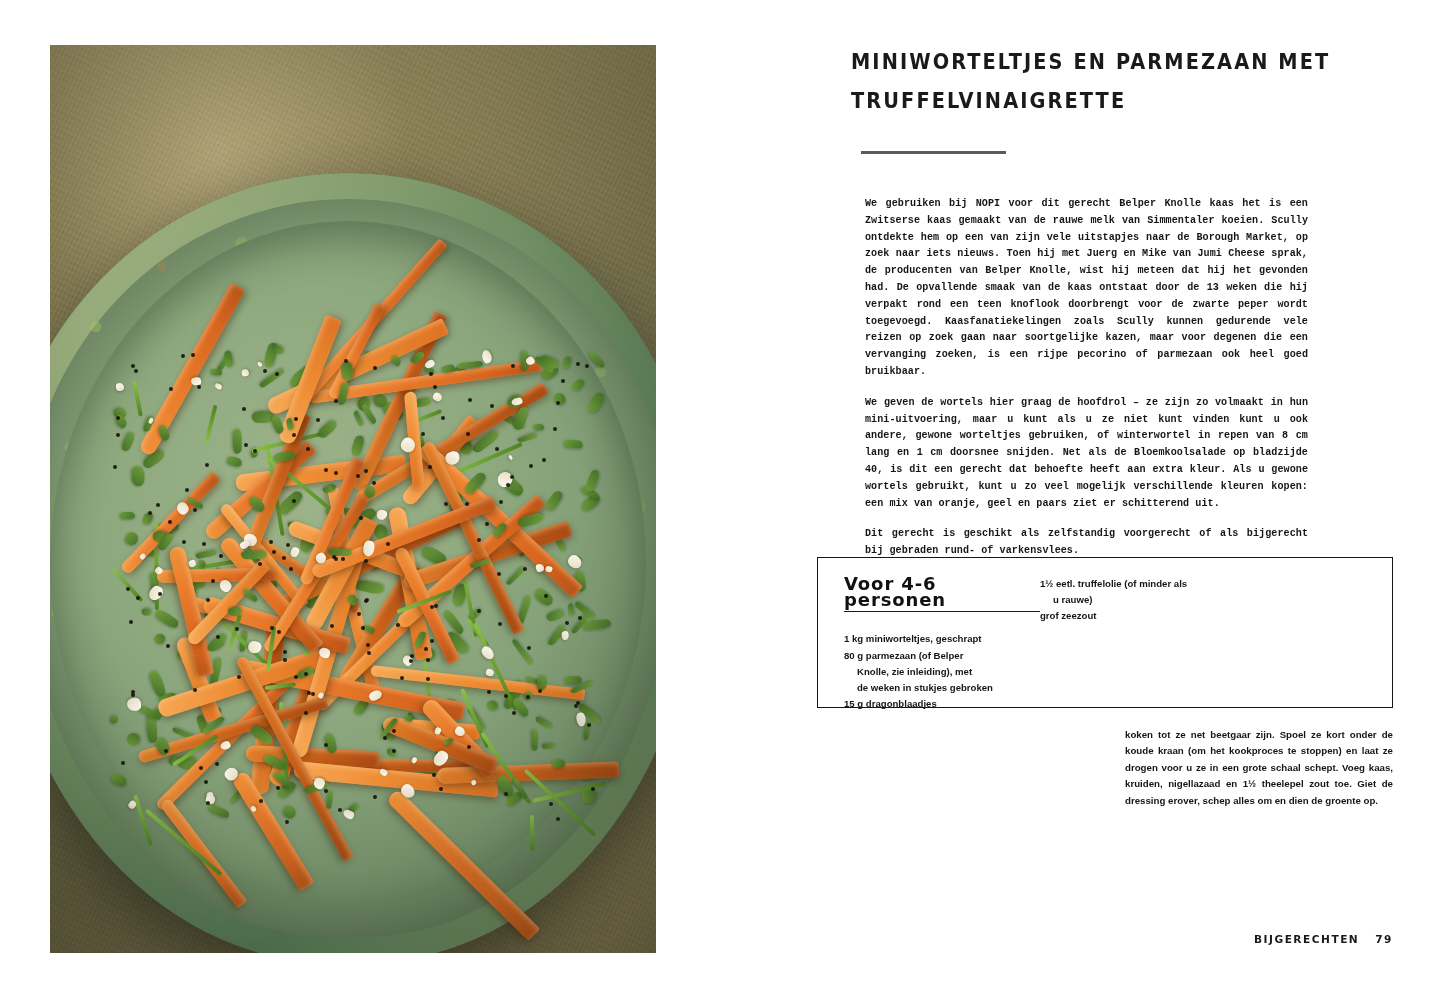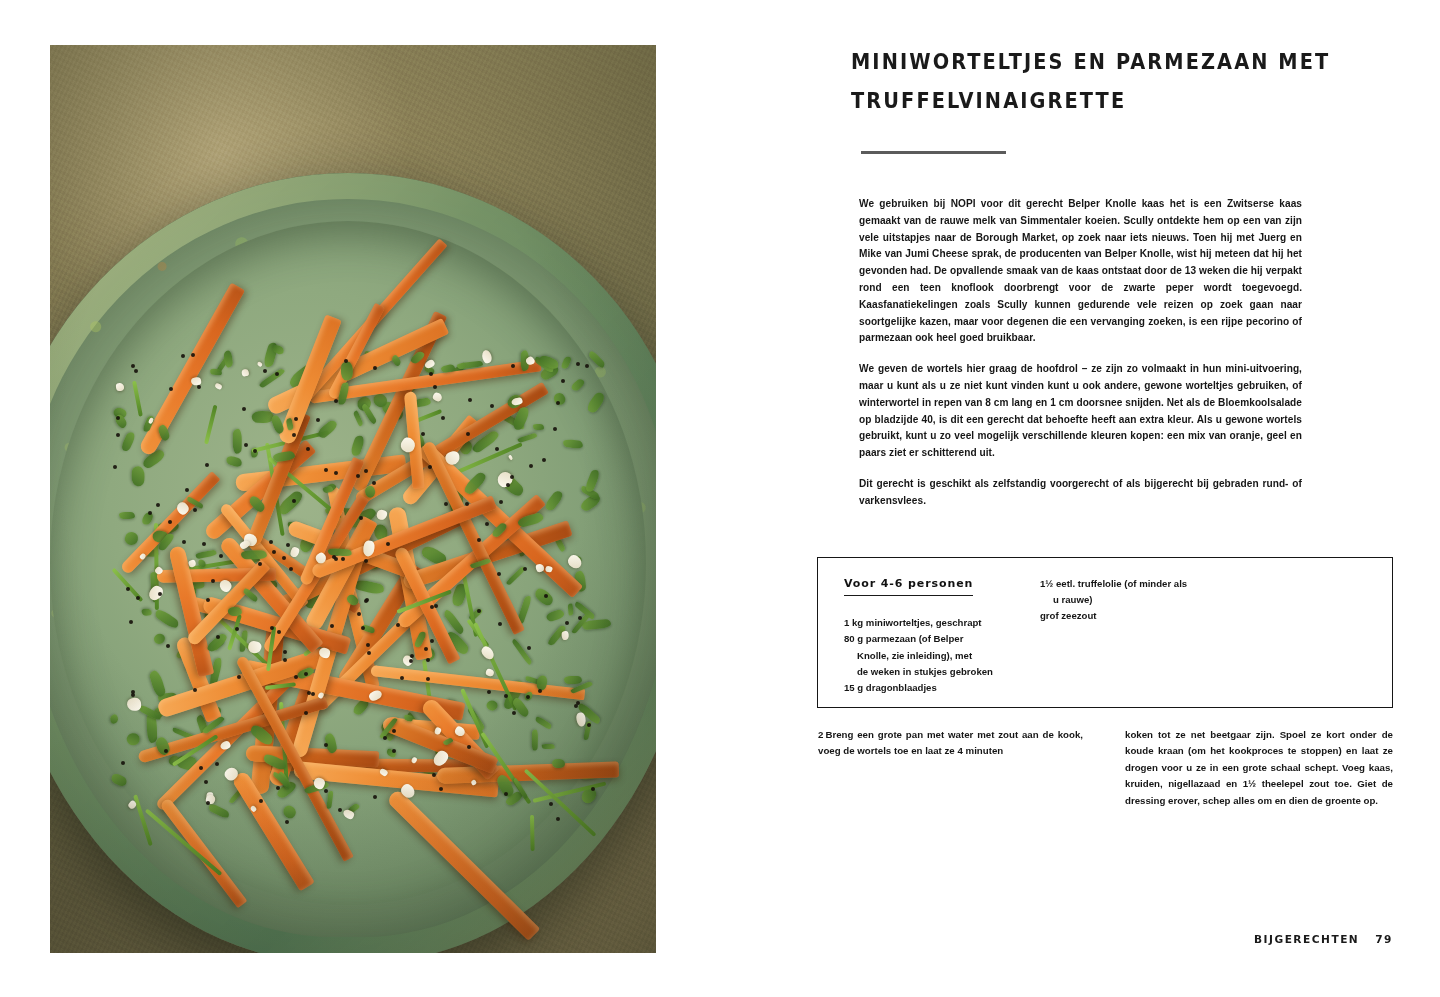--- a/index.html
+++ b/index.html
@@ -182,24 +182,24 @@
     position: absolute;
     left: 46px;
     top: 151px;
     width: 145px;
     height: 3px;
     background: #5b5b5b;
   }
 
   .intro {
     position: absolute;
-    left: 44px;
+    left: 50px;
     top: 196px;
     width: 443px;
-    font-family: Liberation Sans, sans-serif;
+    font-family: Liberation Mono, monospace;
     font-weight: 700;
     font-size: 10.1px;
     line-height: 16.8px;
     color: #161616;
     letter-spacing: 0.06px;
     text-align: justify;
   }
   .intro p { margin: 0 0 14px 0; }
   .intro p:last-child { margin-bottom: 0; }
 
@@ -227,21 +227,21 @@
     font-size: 9.6px;
     line-height: 16.2px;
     color: #161616;
   }
   .ing-col.c1 { width: 196px; }
   .ing-col.c2 { width: 190px; }
   .ing-col.c3 { width: 170px; }
 
   .serves {
     font-family: "DejaVu Sans", sans-serif;
-    font-size: 11px;
+    font-size: 18px;
     font-weight: 700;
     letter-spacing: 0.9px;
     color: #111;
     display: inline-block;
     border-bottom: 1.4px solid #1a1a1a;
     padding-bottom: 3px;
     margin-bottom: 19px;
   }
   .ing-item { margin: 0; }
   .ing-item.indent { padding-left: 13px; }
@@ -841,21 +841,20 @@
         <div class="ing-col c3">
           <p class="ing-item">1½ eetl. truffelolie (of minder als</p>
           <p class="ing-item indent">u rauwe)</p>
           <p class="ing-item">grof zeezout</p>
         </div>
 
       </div>
     </div>
 
     <div class="method left">
-      <p><span class="step-no">2</span><span>Breng een grote pan met water met zout aan de kook, voeg de wortels toe en laat ze 4 minuten</span></p>
     </div>
 
     <div class="method right">
       <p>koken tot ze net beetgaar zijn. Spoel ze kort onder de koude kraan (om het kookproces te stoppen) en laat ze drogen voor u ze in een grote schaal schept. Voeg kaas, kruiden, nigellazaad en 1½ theelepel zout toe. Giet de dressing erover, schep alles om en dien de groente op.</p>
     </div>
 
     <div class="footer">
       <span>BIJGERECHTEN</span><span class="pg">79</span>
     </div>
 

